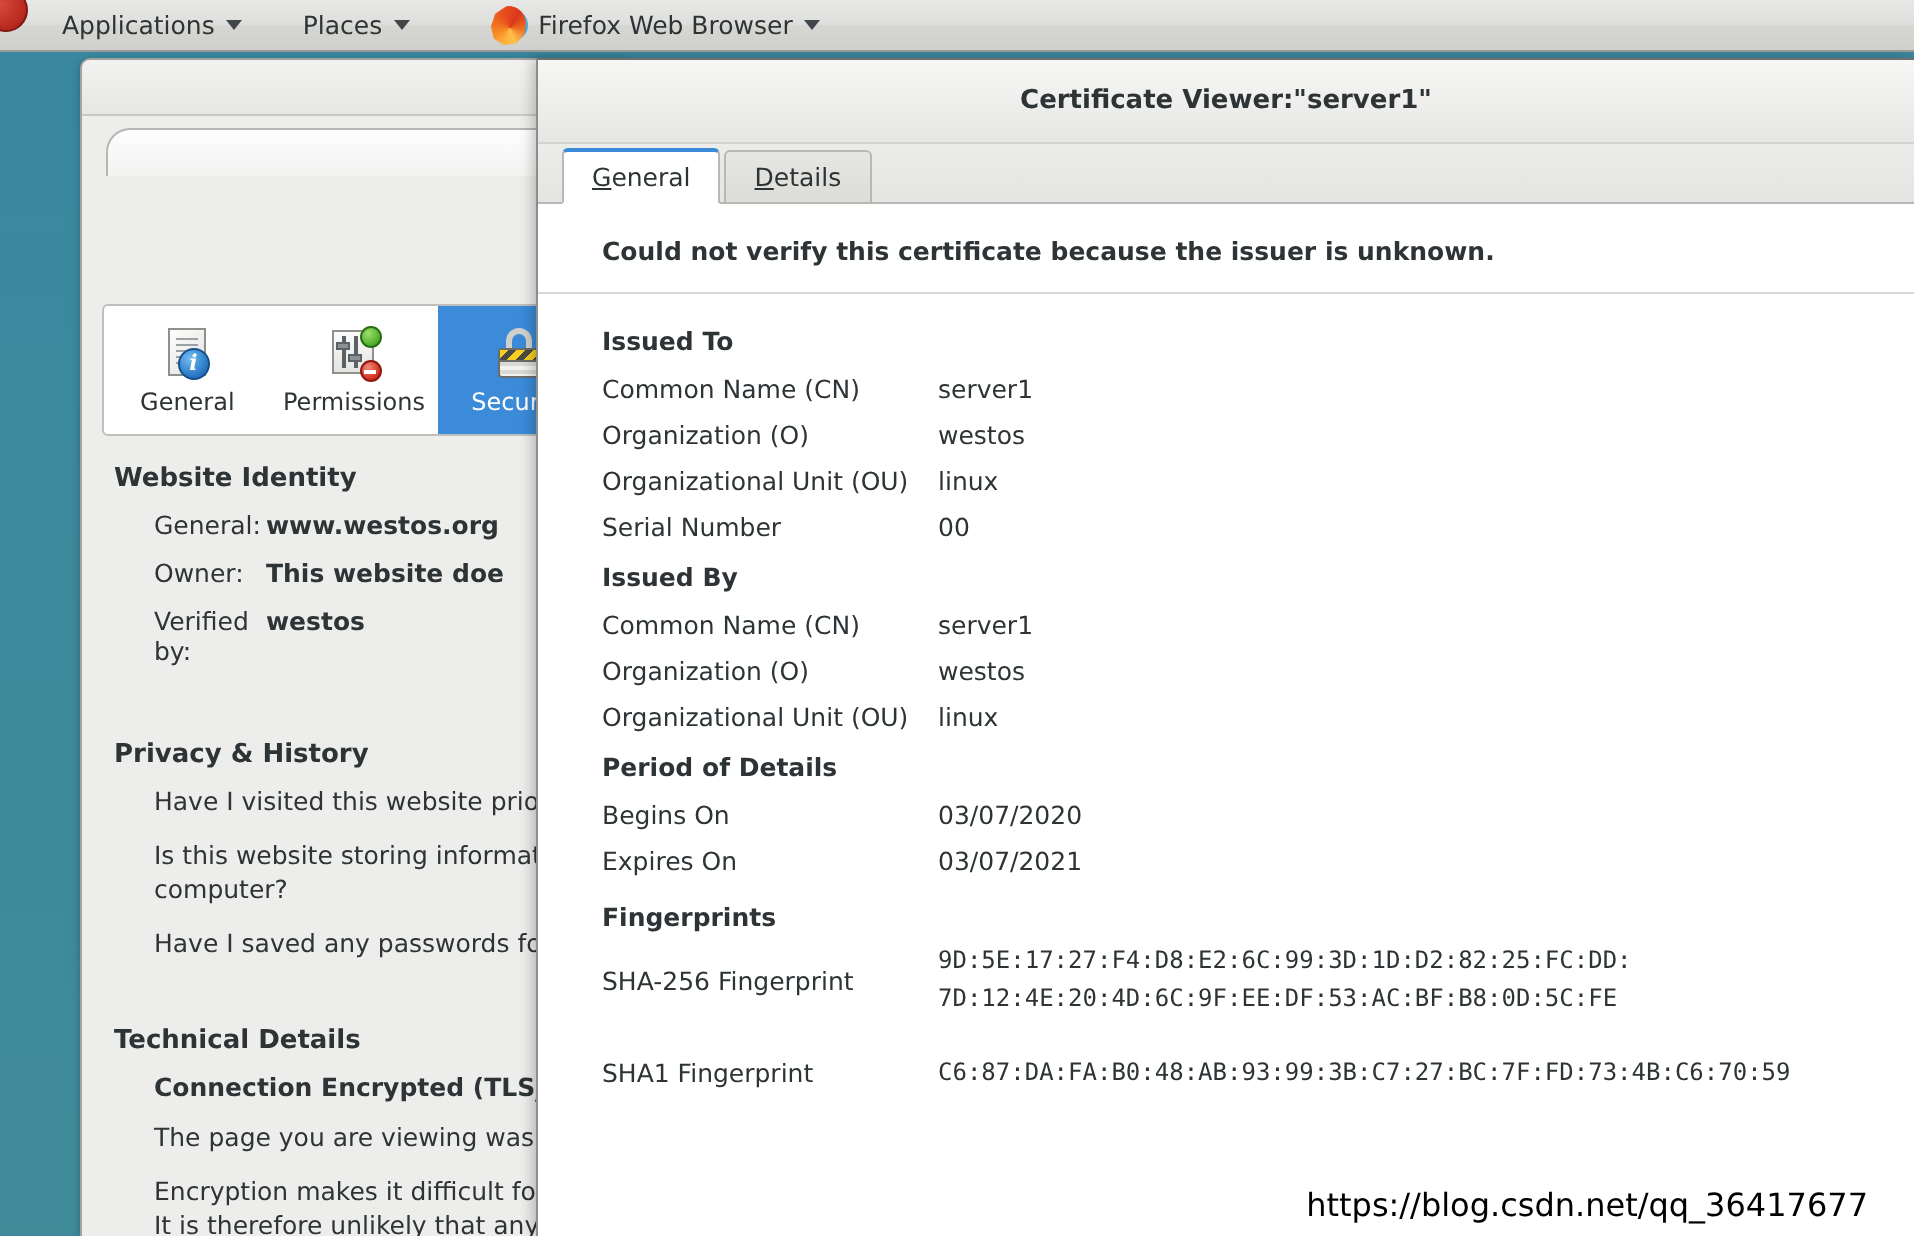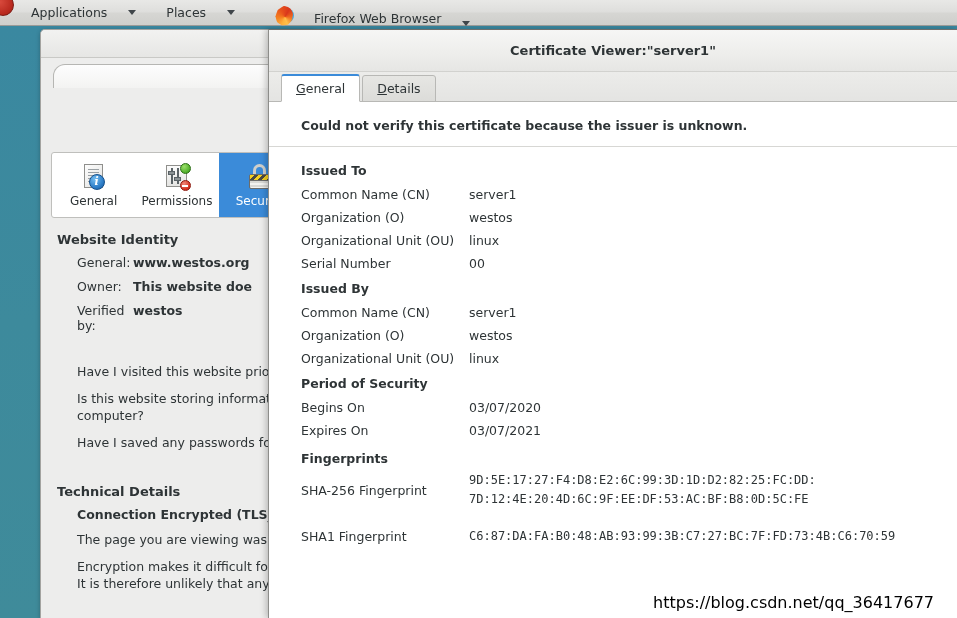--- a/index.html
+++ b/index.html
@@ -28,21 +28,21 @@
     font-size: 12.5px; color: #2e3436;
     z-index: 60;
   }
   .panel-left-dot {
     position: absolute; left: -8px; top: -6px;
     width: 22px; height: 22px; border-radius: 50%;
     background: radial-gradient(circle at 35% 35%, #d94a3d 0%, #b7281d 70%, #8e1d14 100%);
     border: 1px solid #7d1a12;
   }
   .panel-item {
-    display: flex; align-items: center; gap: 21px;
+    display: flex; align-items: center; gap: 6px;
     height: 26px; padding: 0 9px;
     cursor: default; position: relative;
   }
   .panel-item .lbl { font-size: 12.5px; }
   .arrow-down {
     width: 0; height: 0;
     border-left: 4px solid transparent;
     border-right: 4px solid transparent;
     border-top: 5px solid #40464a;
     display: inline-block;
@@ -268,21 +268,21 @@
   <div class="panel">
     <div class="panel-left-dot"></div>
     <div class="panel-item" style="margin-left:22px;">
       <span class="lbl">Applications</span>
       <span class="arrow-down"></span>
     </div>
     <div class="panel-item" style="margin-left:12px;">
       <span class="lbl">Places</span>
       <span class="arrow-down"></span>
     </div>
-    <div class="panel-item" style="margin-left:22px;align-items:flex-end;">
+    <div class="panel-item" style="margin-left:22px;">
       <span class="ff-icon">
         <span class="globe"></span>
         <span class="flame"></span>
       </span>
       <span class="lbl ff-label">Firefox Web Browser</span>
       <span class="arrow-down"></span>
     </div>
   </div>
 
   <div class="pageinfo-win">
@@ -332,20 +332,21 @@
         <span class="pi-key">Owner:</span>
         <span class="pi-val">This website doe</span>
       </div>
       <div class="pi-row">
         <span class="pi-key">Verified by:</span>
         <span class="pi-val">westos</span>
       </div>
 
       <div class="pi-gap"></div>
 
+      <div class="pi-h2">Privacy &amp; History</div>
       <div class="pi-para">Have I visited this website prior</div>
       <div class="pi-para" style="margin-bottom:0;">Is this website storing informat</div>
       <div class="pi-para">computer?</div>
       <div class="pi-para">Have I saved any passwords for</div>
 
       <div class="pi-gap" style="height:16px;"></div>
 
       <div class="pi-h2">Technical Details</div>
       <div class="pi-para pi-strong" style="margin-bottom:9px;">Connection Encrypted (TLS_E</div>
       <div class="pi-para">The page you are viewing was e</div>
@@ -400,21 +401,21 @@
         </div>
         <div class="fld">
           <span class="fld-k">Organization (O)</span>
           <span class="fld-v">westos</span>
         </div>
         <div class="fld">
           <span class="fld-k">Organizational Unit (OU)</span>
           <span class="fld-v">linux</span>
         </div>
 
-        <div class="sec-head">Period of Security</div>
+        <div class="sec-head">Period of Details</div>
         <div class="fld">
           <span class="fld-k">Begins On</span>
           <span class="fld-v">03/07/2020</span>
         </div>
         <div class="fld">
           <span class="fld-k">Expires On</span>
           <span class="fld-v">03/07/2021</span>
         </div>
 
         <div class="sec-head" style="margin-top:9px;">Fingerprints</div>

